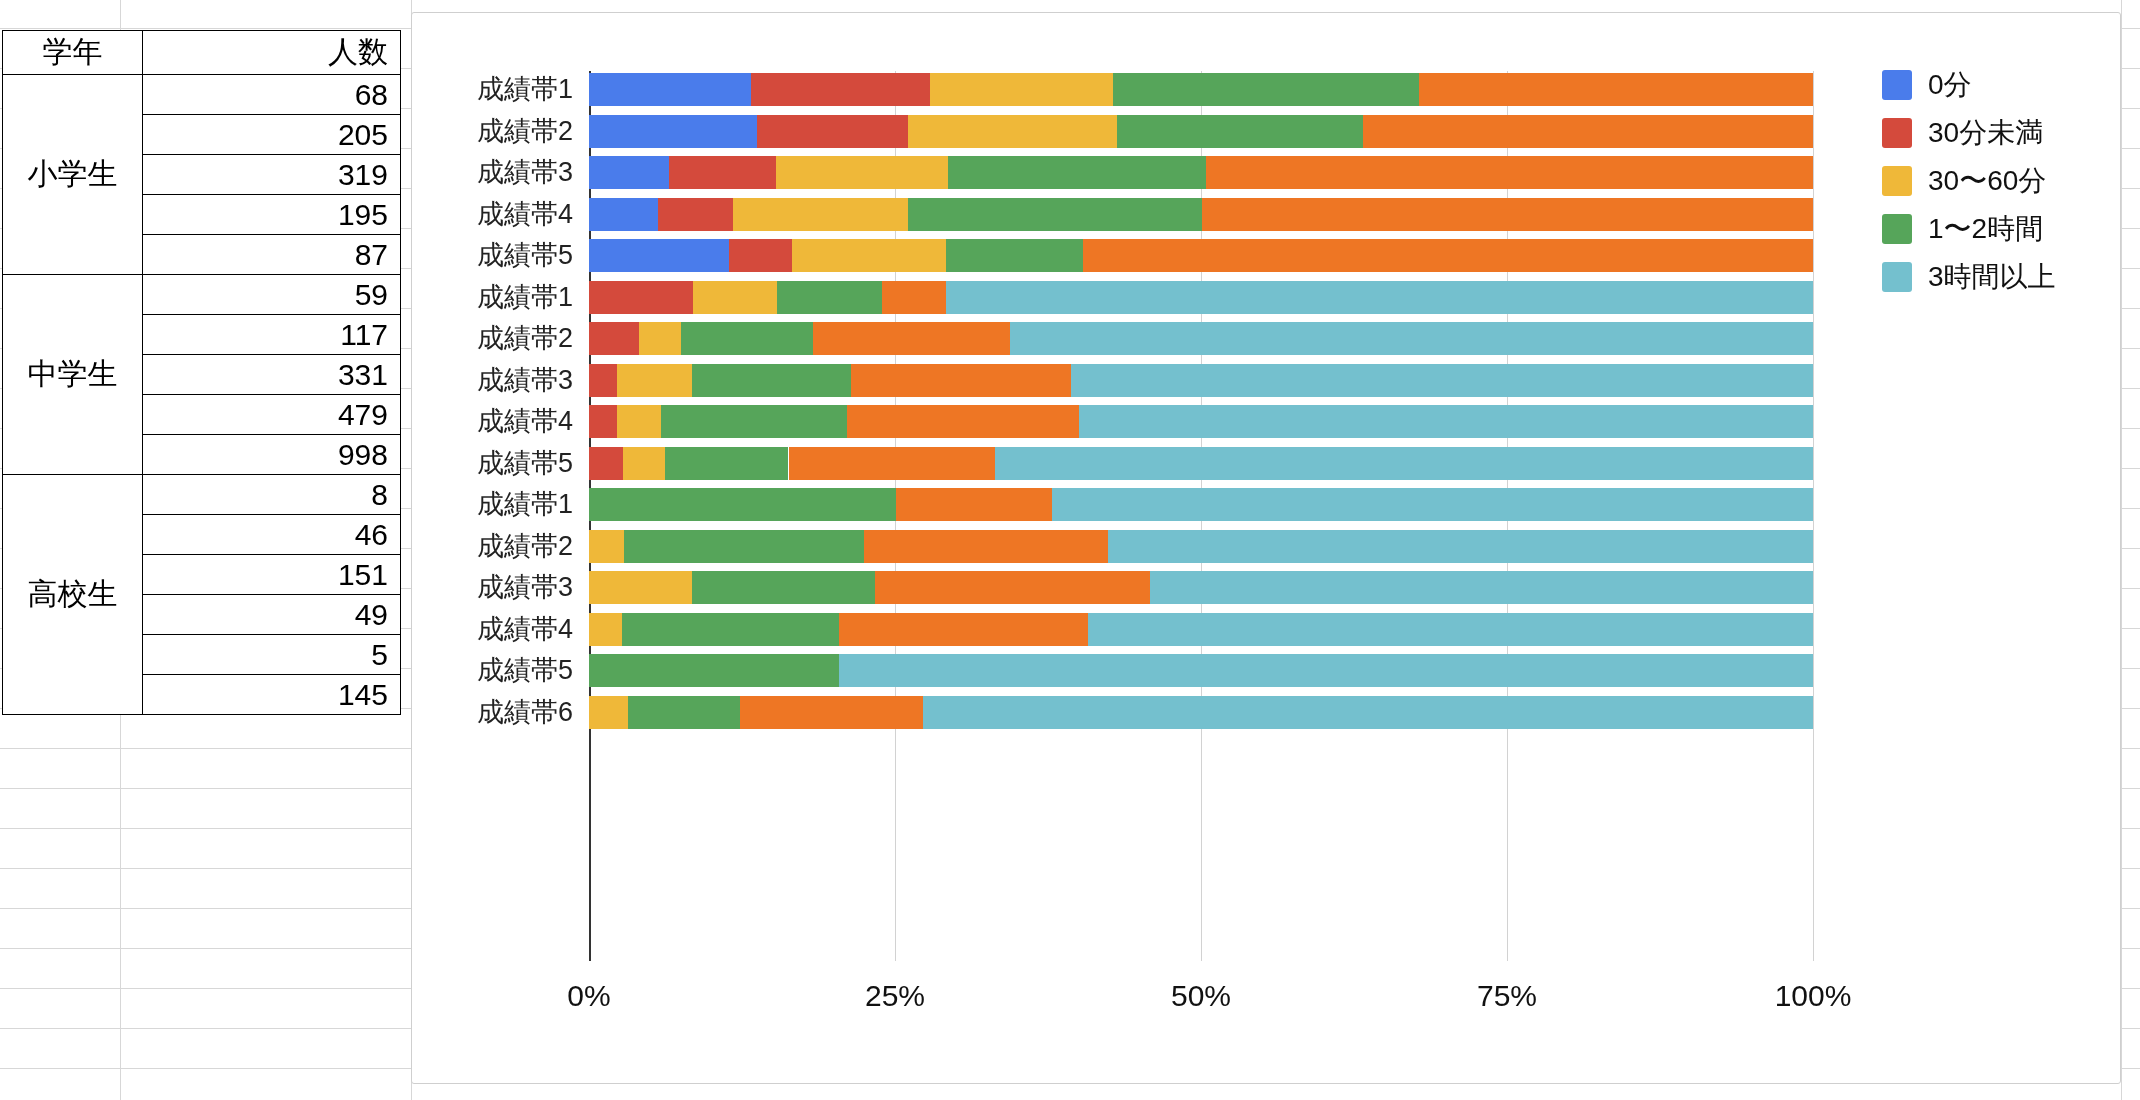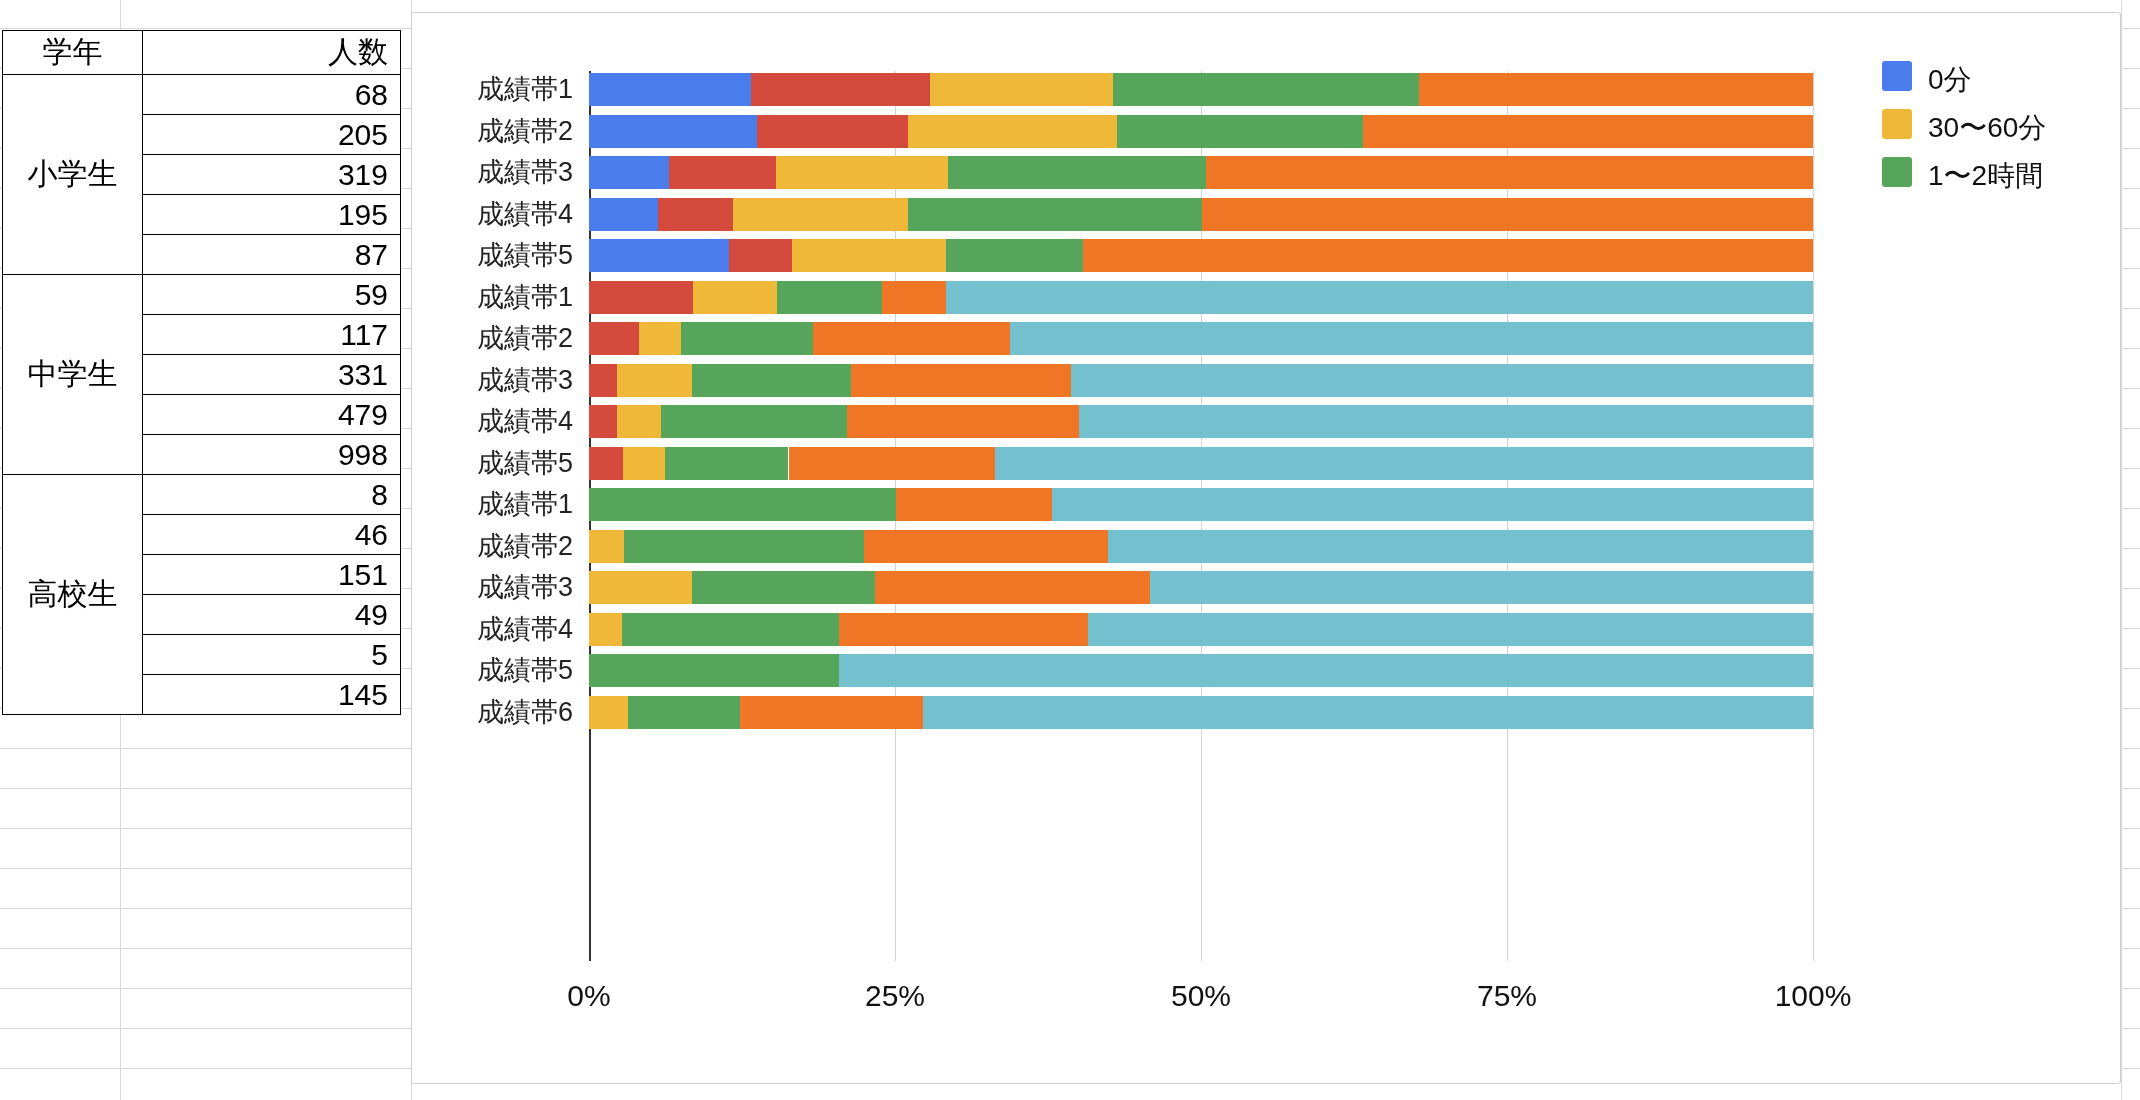--- a/index.html
+++ b/index.html
@@ -79,21 +79,21 @@
     transform:translateX(-50%);
     white-space:nowrap;
   }
 
   
   #legend{
     position:absolute;
     left:1470px;top:48px;
     width:230px;
   }
-  .legend-item{display:flex;height:48px;}
+  .legend-item{display:flex;align-items:center;height:48px;}
   .legend-swatch{width:30px;height:30px;border-radius:3px;flex:0 0 auto;}
   .legend-label{margin-left:16px;font-size:28px;color:#111;white-space:nowrap;}
 </style>
 </head>
 <body>
 
 <div id="sheet-grid">
     <div class="gridline-v" style="left: 120px;"></div>
     <div class="gridline-v" style="left: 411px;"></div>
     <div class="gridline-v" style="left: 2121px;"></div>
@@ -319,21 +319,29 @@
         <div class="seg" style="left: 334.152px; width: 889.848px; background: rgb(116, 192, 206);"></div>
       </div>
       <div class="cat-label" style="top: 624.5px; left: -186px;">成績帯6</div>
     </div>
   <div id="legend">
       <div class="legend-item">
         <div class="legend-swatch" style="background: rgb(74, 124, 235);"></div>
         <div class="legend-label">0分</div>
       </div>
       <div class="legend-item">
+        <div class="legend-swatch" style="background: rgb(212, 74, 60);"></div>
+        <div class="legend-label">30分未満</div>
+      </div>
+      <div class="legend-item">
         <div class="legend-swatch" style="background: rgb(239, 184, 57);"></div>
         <div class="legend-label">30〜60分</div>
       </div>
       <div class="legend-item">
         <div class="legend-swatch" style="background: rgb(86, 165, 90);"></div>
         <div class="legend-label">1〜2時間</div>
       </div>
+      <div class="legend-item">
+        <div class="legend-swatch" style="background: rgb(116, 192, 206);"></div>
+        <div class="legend-label">3時間以上</div>
+      </div>
     </div>
 </div>
 
 </body></html>

